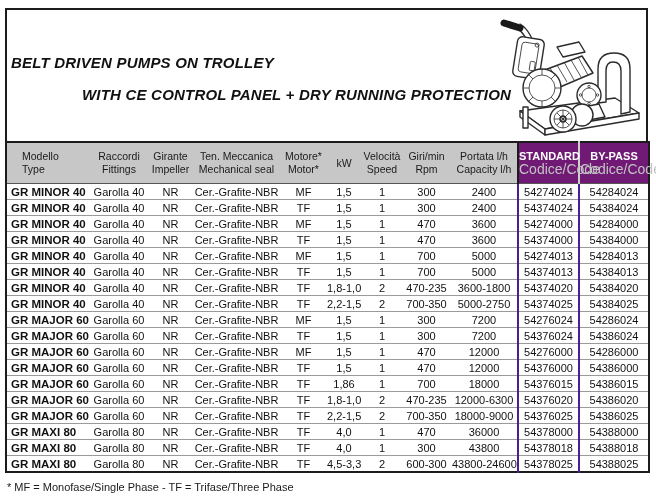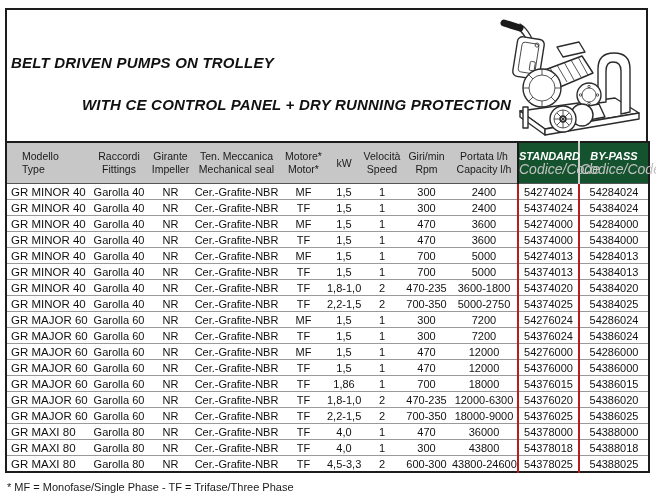--- a/index.html
+++ b/index.html
@@ -27,21 +27,21 @@
   .title-line {
     position: absolute;
     font-style: italic;
     font-weight: bold;
     font-size: 15px;
     letter-spacing: 0.2px;
     color: #111;
     white-space: nowrap;
   }
   .title-line.l1 { left: 4px; top: 44px; }
-  .title-line.l2 { left: 75px; top: 86px; }
+  .title-line.l2 { left: 75px; top: 76px; }
 
   .illustration {
     position: absolute;
     right: 1px; top: 1px;
     width: 158px; height: 128px;
   }
 
   
   .spec-table {
     position: absolute;
@@ -58,47 +58,46 @@
     font-weight: normal;
     font-size: 10.5px;
     color: #1a1a1a;
     text-align: center;
     vertical-align: middle;
     line-height: 13px;
     border-bottom: 1px solid #555;
   }
   .spec-table th.col-model { text-align: left; padding-left: 15px; }
   .spec-table th.dark {
-    background: #14532d;
+    background: #701a75;
     color: #ffffff;
-    font-style: italic;
   }
   .spec-table th.dark .hline1 { font-weight: bold; font-size: 11px; }
   .spec-table th.dark .hline2 { color: #c3c3c3; font-size: 14px; }
   .spec-table th.col-standard { border-left: 2px solid #1c1c1c; }
   .spec-table th.col-bypass   { border-left: 2px solid #cfcfcf; }
 
   .spec-table td {
     height: 15px;
     padding: 0 1px;
     font-size: 11px;
     color: #111;
     text-align: center;
     border-top: 1px solid #9a9a9a;
     white-space: nowrap;
     overflow: hidden;
   }
   .spec-table tbody tr:first-child td { border-top: 1px solid #444; }
   .spec-table td.model {
     text-align: left;
-    font-weight: normal;
+    font-weight: bold;
     font-size: 11.5px;
     padding-left: 4px;
   }
-  .spec-table td.code { border-left: 2px solid #b91c1c; }
+  .spec-table td.code { border-left: 2px solid #4c1d95; }
 
   
   .footnote {
     position: absolute;
     left: 7px; top: 481px;
     font-size: 11px;
     color: #1a1a1a;
     white-space: nowrap;
   }
 

